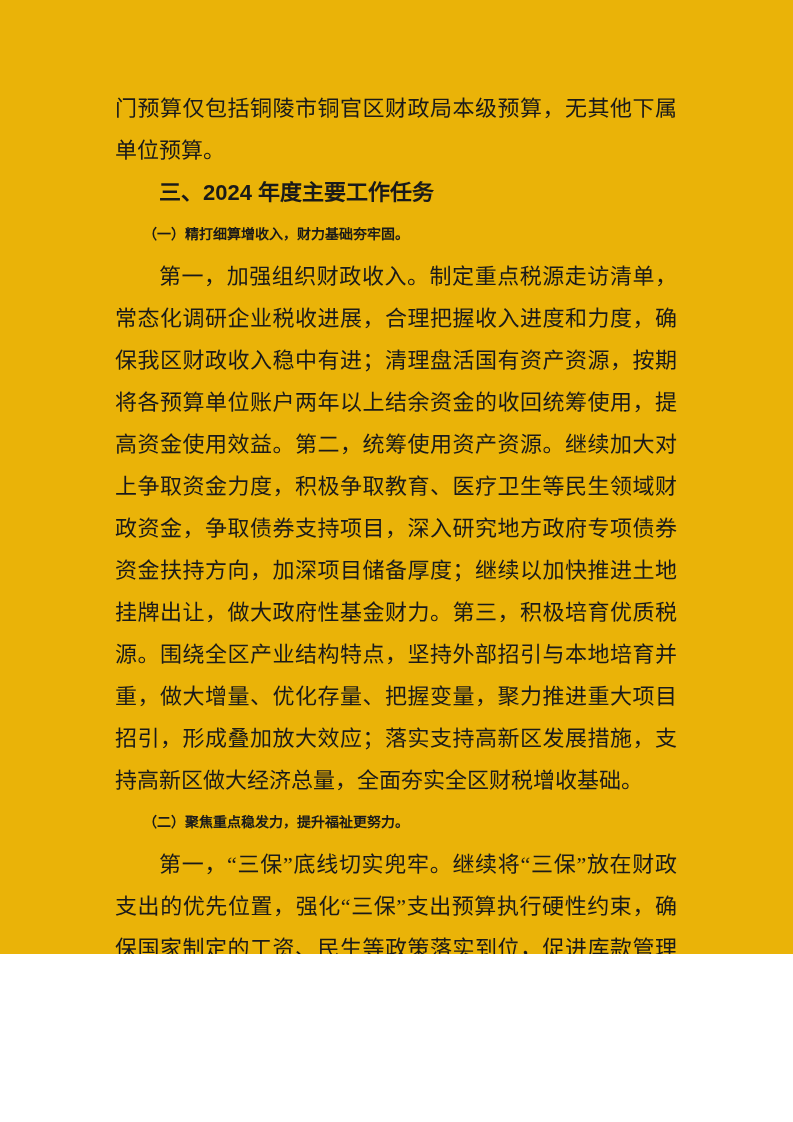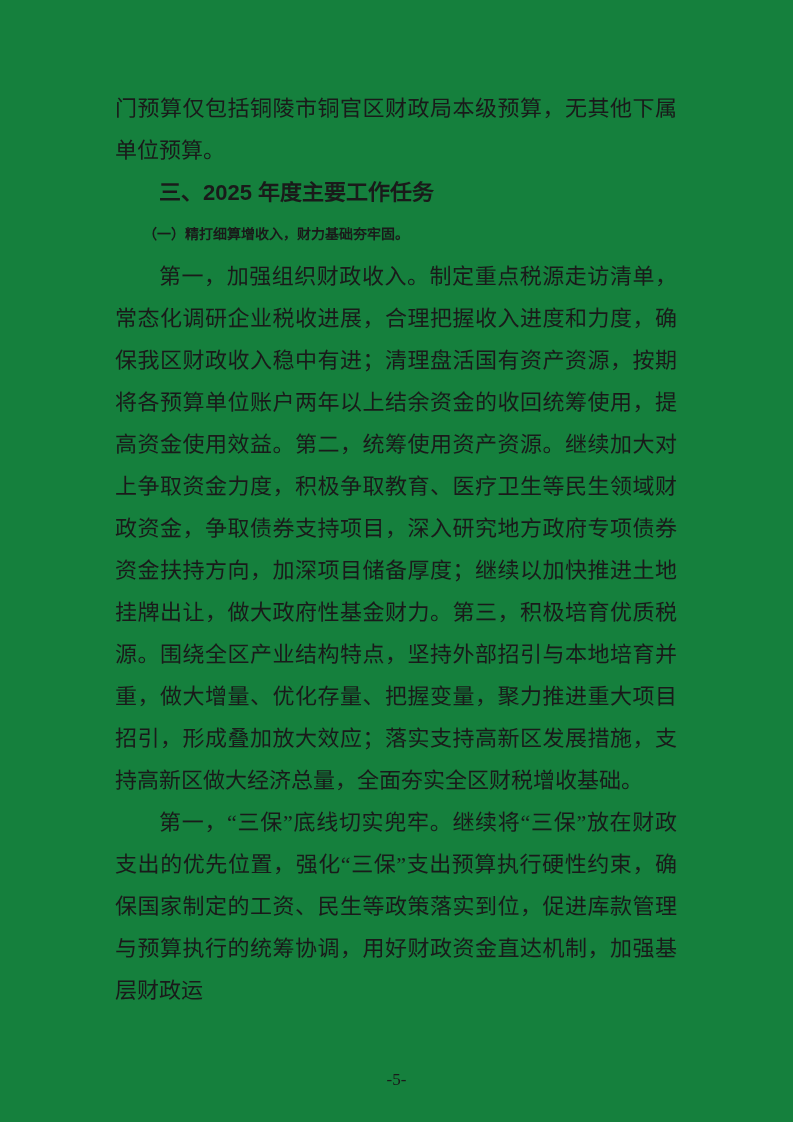--- a/index.html
+++ b/index.html
@@ -4,22 +4,22 @@
 <title>Document Page</title>
 <style>
   html, body {
     margin: 0;
     padding: 0;
     background: #ffffff;
   }
   .page {
     position: relative;
     width: 793px;
-    height: 1122px;
-    background: #15803d;
+    height: 954px;
+    background: #eab308;
     color: #1a1a1a;
     overflow: hidden;
     font-family: "Liberation Serif", "DejaVu Serif", serif;
   }
   .text-block {
     position: absolute;
     left: 115px;
     top: 88px;
     width: 562px;
   }
@@ -61,20 +61,21 @@
     line-height: 24px;
     color: #1a1a1a;
   }
 </style>
 </head>
 <body>
 
 <div class="page">
   <div class="text-block">
     <p class="para">门预算仅包括铜陵市铜官区财政局本级预算，无其他下属单位预算。</p>
-    <h2 class="heading-1">三、2025 年度主要工作任务</h2>
+    <h2 class="heading-1">三、2024 年度主要工作任务</h2>
     <h3 class="heading-2">（一）精打细算增收入，财力基础夯牢固。</h3>
     <p class="para indent">第一，加强组织财政收入。制定重点税源走访清单，常态化调研企业税收进展，合理把握收入进度和力度，确保我区财政收入稳中有进；清理盘活国有资产资源，按期将各预算单位账户两年以上结余资金的收回统筹使用，提高资金使用效益。第二，统筹使用资产资源。继续加大对上争取资金力度，积极争取教育、医疗卫生等民生领域财政资金，争取债券支持项目，深入研究地方政府专项债券资金扶持方向，加深项目储备厚度；继续以加快推进土地挂牌出让，做大政府性基金财力。第三，积极培育优质税源。围绕全区产业结构特点，坚持外部招引与本地培育并重，做大增量、优化存量、把握变量，聚力推进重大项目招引，形成叠加放大效应；落实支持高新区发展措施，支持高新区做大经济总量，全面夯实全区财税增收基础。</p>
+    <h3 class="heading-2">（二）聚焦重点稳发力，提升福祉更努力。</h3>
     <p class="para indent">第一，“三保”底线切实兜牢。继续将“三保”放在财政支出的优先位置，强化“三保”支出预算执行硬性约束，确保国家制定的工资、民生等政策落实到位，促进库款管理与预算执行的统筹协调，用好财政资金直达机制，加强基层财政运</p>
   </div>
 
   <div class="page-footer">-5-</div>
 </div>
 
 </body></html>

